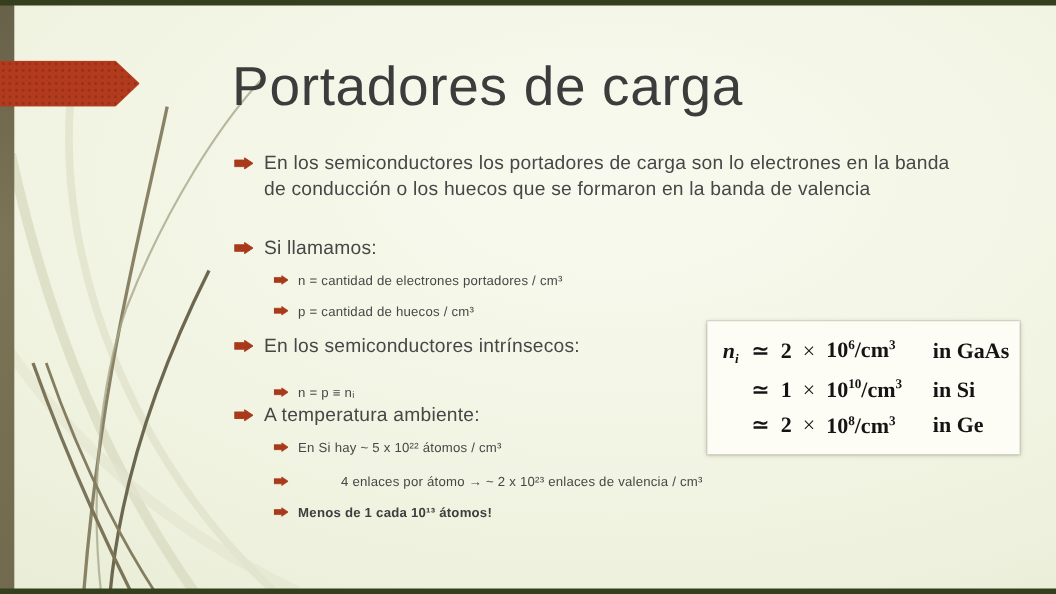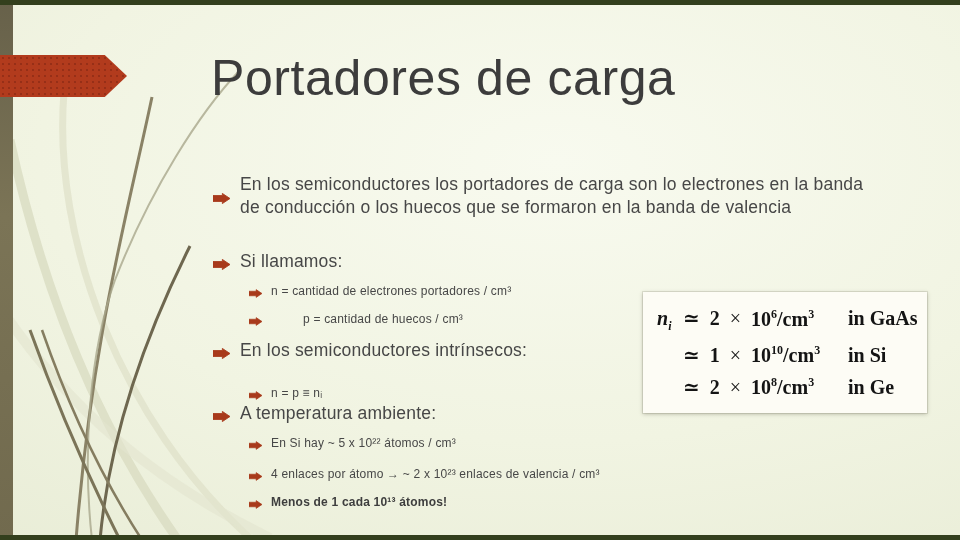--- a/index.html
+++ b/index.html
@@ -14,29 +14,29 @@
   .vines{position:absolute;left:0;top:0;z-index:1;pointer-events:none;}
   .ribbon{position:absolute;left:0;top:55px;width:127px;height:42px;z-index:3;
     background-color:#b23b1d;
     background-image:radial-gradient(rgba(70,12,5,.25) 1px, transparent 1.4px);
     background-size:6px 6px;
     clip-path:polygon(0 0,82.5% 0,100% 50%,82.5% 100%,0 100%);
     filter:drop-shadow(0 1px 1px rgba(80,60,40,.35));}
   .title{position:absolute;left:211px;top:50px;margin:0;z-index:4;
     font-weight:400;font-size:50px;line-height:1.15;letter-spacing:.6px;color:#3c3c3c;}
   .content{position:absolute;left:213px;top:0;width:700px;height:540px;z-index:4;color:#474747;}
-  .row{position:absolute;display:flex;align-items:center;margin-top:36px;}
+  .row{position:absolute;display:flex;align-items:flex-start;}
   .l1{font-size:17.5px;line-height:22.5px;letter-spacing:.2px;}
   .l2{margin-left:36px;font-size:12px;line-height:20px;letter-spacing:.2px;}
   .bullet{flex:0 0 auto;margin-top:6px;margin-right:10px;}
   .l2 .bullet{margin-top:5px;margin-right:9px;}
   .bold .txt{font-weight:700;color:#3e3e3e;}
   .r1{top:137px;width:672px;}
-  .r2{top:214px;}  .r3{top:245px;}  .r4{top:273px;gap:32px;}  .r5{top:303px;}
-  .r6{top:347px;}  .r7{top:366px;}  .r8{top:397px;}  .r9{top:428px;width:640px;}
+  .r2{top:214px;}  .r3{top:245px;}  .r4{top:273px;}  .r5{top:303px;}
+  .r6{top:347px;}  .r7{top:366px;}  .r8{top:397px;}  .r9{top:428px;width:640px;gap:39px;}
   .r10{top:456px;}
   .eq-panel{position:absolute;left:643px;top:292px;width:284px;height:121px;z-index:5;
     background:#fdfcf5;box-shadow:0 1px 4px rgba(90,90,70,.4), 0 0 0 1px rgba(160,160,140,.25);
     display:flex;flex-direction:column;justify-content:space-evenly;
     padding:6px 3px 6px 14px;box-sizing:border-box;
     font-family:"Liberation Serif","DejaVu Serif",serif;color:#141414;}
   .eq-row{display:flex;align-items:baseline;font-size:20px;font-weight:700;}
   .eq-lhs{width:26px;font-style:italic;font-weight:700;}
   .eq-lhs sub{font-size:12px;}
   .eq-rel{margin-right:10px;}

